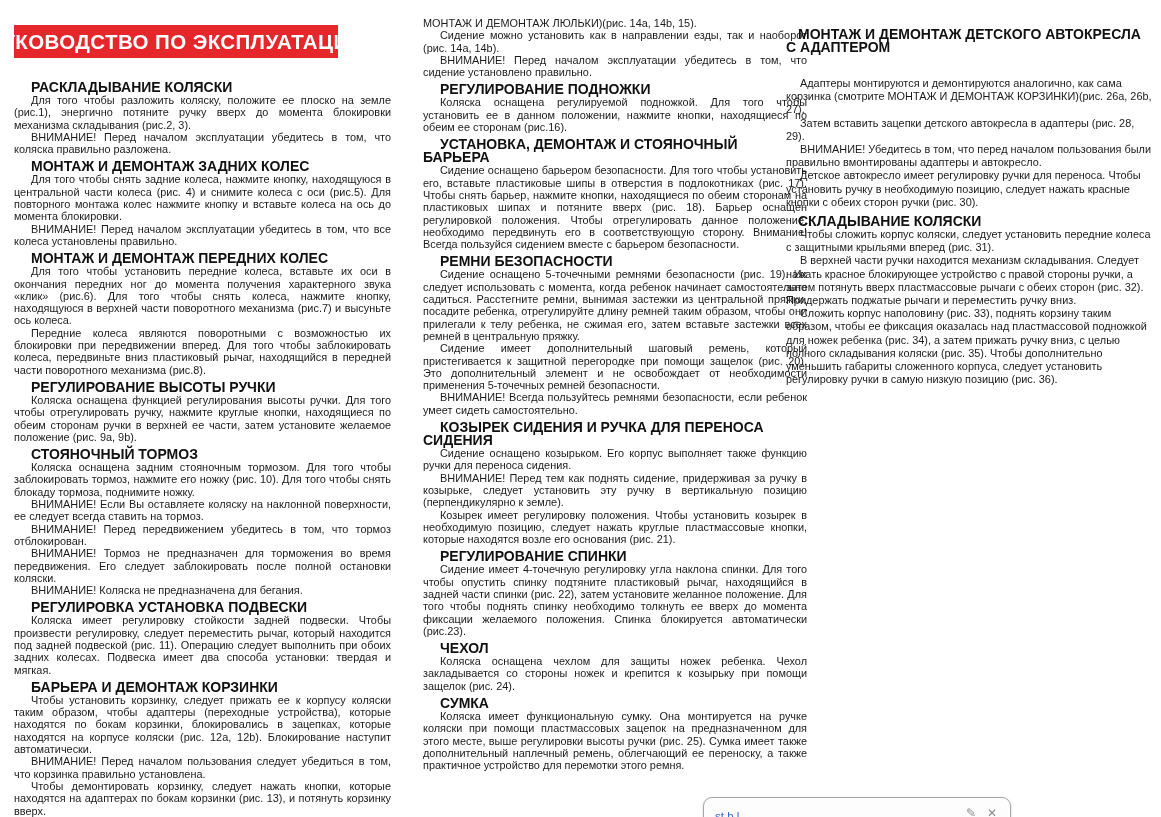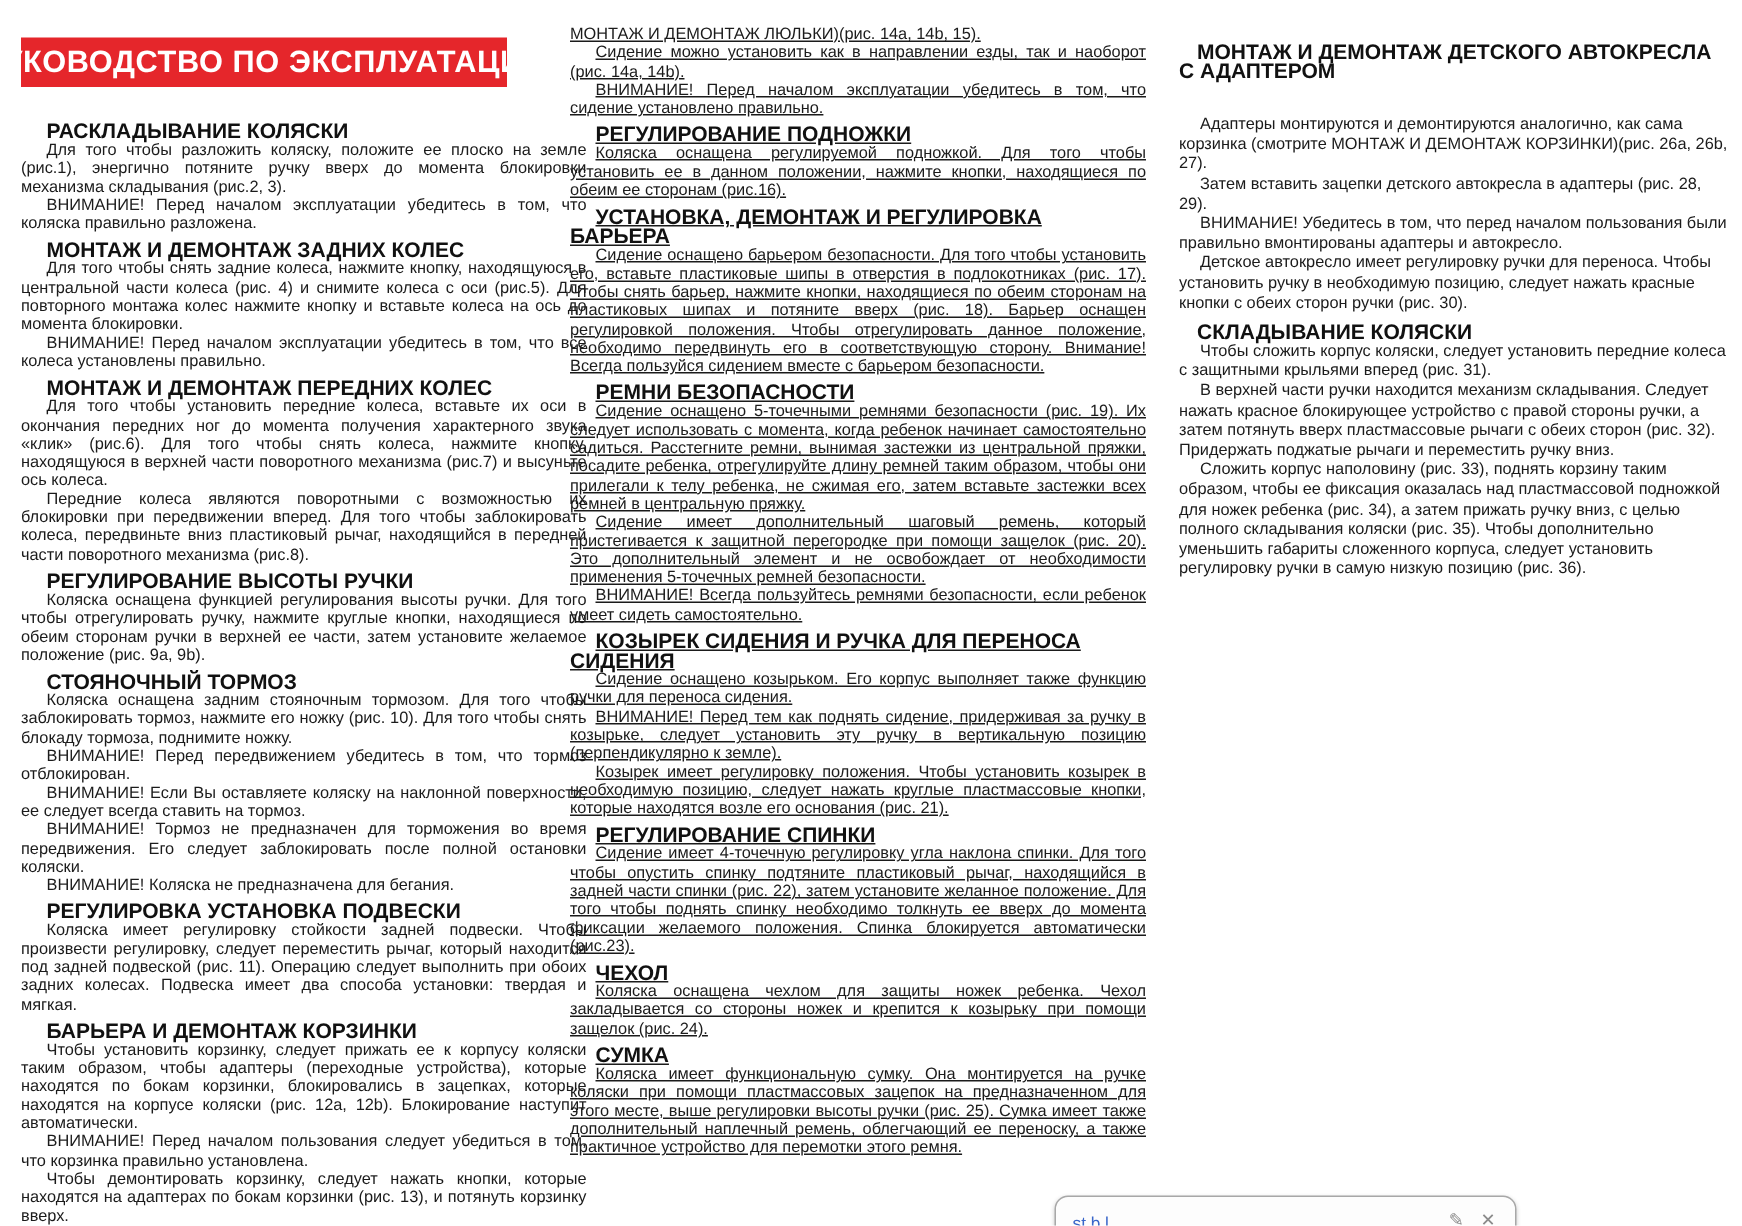--- a/index.html
+++ b/index.html
@@ -8,21 +8,21 @@
     background:#ffffff;color:#1b1b1b;
     font-family:"Liberation Sans", sans-serif;
   }
   .banner{
     position:absolute;left:14px;top:25px;width:324px;height:33px;
     background:#e5262b;display:flex;align-items:center;justify-content:center;
   }
   .banner span{color:#ffffff;font-weight:700;font-size:20.5px;letter-spacing:.4px;white-space:nowrap;}
   .col{position:absolute;}
   #col-left{left:14px;top:76px;width:377px;}
-  #col-middle{left:380px;top:17px;width:384px;text-decoration:underline;}
+  #col-middle{left:423px;top:17px;width:384px;}
   #col-right{left:786px;top:22px;width:368px;}
   .col p{
     margin:0;font-size:10.9px;line-height:12.3px;
     text-align:justify;text-indent:17px;
   }
   .col h2{
     margin:5px 0 0 0;font-size:14px;line-height:13px;font-weight:700;
     text-indent:17px;color:#111;
   }
   #col-middle p.noindent{text-indent:0;}
@@ -60,40 +60,40 @@
     <h2>МОНТАЖ И ДЕМОНТАЖ ЗАДНИХ КОЛЕС</h2>
     <p>Для того чтобы снять задние колеса, нажмите кнопку, находящуюся в центральной части колеса (рис. 4) и снимите колеса с оси (рис.5). Для повторного монтажа колес нажмите кнопку и вставьте колеса на ось до момента блокировки.</p>
     <p>ВНИМАНИЕ! Перед началом эксплуатации убедитесь в том, что все колеса установлены правильно.</p>
     <h2>МОНТАЖ И ДЕМОНТАЖ ПЕРЕДНИХ КОЛЕС</h2>
     <p>Для того чтобы установить передние колеса, вставьте их оси в окончания передних ног до момента получения характерного звука «клик» (рис.6). Для того чтобы снять колеса, нажмите кнопку, находящуюся в верхней части поворотного механизма (рис.7) и высуньте ось колеса.</p>
     <p>Передние колеса являются поворотными с возможностью их блокировки при передвижении вперед. Для того чтобы заблокировать колеса, передвиньте вниз пластиковый рычаг, находящийся в передней части поворотного механизма (рис.8).</p>
     <h2>РЕГУЛИРОВАНИЕ ВЫСОТЫ РУЧКИ</h2>
     <p>Коляска оснащена функцией регулирования высоты ручки. Для того чтобы отрегулировать ручку, нажмите круглые кнопки, находящиеся по обеим сторонам ручки в верхней ее части, затем установите желаемое положение (рис. 9a, 9b).</p>
     <h2>СТОЯНОЧНЫЙ ТОРМОЗ</h2>
     <p>Коляска оснащена задним стояночным тормозом. Для того чтобы заблокировать тормоз, нажмите его ножку (рис. 10). Для того чтобы снять блокаду тормоза, поднимите ножку.</p>
+    <p>ВНИМАНИЕ! Если Вы оставляете коляску на наклонной поверхности, ее следует всегда ставить на тормоз.</p>
     <p>ВНИМАНИЕ! Перед передвижением убедитесь в том, что тормоз отблокирован.</p>
-    <p>ВНИМАНИЕ! Если Вы оставляете коляску на наклонной поверхности, ее следует всегда ставить на тормоз.</p>
     <p>ВНИМАНИЕ! Тормоз не предназначен для торможения во время передвижения. Его следует заблокировать после полной остановки коляски.</p>
     <p>ВНИМАНИЕ! Коляска не предназначена для бегания.</p>
     <h2>РЕГУЛИРОВКА УСТАНОВКА ПОДВЕСКИ</h2>
     <p>Коляска имеет регулировку стойкости задней подвески. Чтобы произвести регулировку, следует переместить рычаг, который находится под задней подвеской (рис. 11). Операцию следует выполнить при обоих задних колесах. Подвеска имеет два способа установки: твердая и мягкая.</p>
     <h2>БАРЬЕРА И ДЕМОНТАЖ КОРЗИНКИ</h2>
     <p>Чтобы установить корзинку, следует прижать ее к корпусу коляски таким образом, чтобы адаптеры (переходные устройства), которые находятся по бокам корзинки, блокировались в зацепках, которые находятся на корпусе коляски (рис. 12a, 12b). Блокирование наступит автоматически.</p>
     <p>ВНИМАНИЕ! Перед началом пользования следует убедиться в том, что корзинка правильно установлена.</p>
     <p>Чтобы демонтировать корзинку, следует нажать кнопки, которые находятся на адаптерах по бокам корзинки (рис. 13), и потянуть корзинку вверх.</p>
 
   </div>
 
   <div class="col" id="col-middle">
     <p class="noindent">МОНТАЖ И ДЕМОНТАЖ ЛЮЛЬКИ)(рис. 14a, 14b, 15).</p>
     <p>Сидение можно установить как в направлении езды, так и наоборот (рис. 14a, 14b).</p>
     <p>ВНИМАНИЕ! Перед началом эксплуатации убедитесь в том, что сидение установлено правильно.</p>
     <h2>РЕГУЛИРОВАНИЕ ПОДНОЖКИ</h2>
     <p>Коляска оснащена регулируемой подножкой. Для того чтобы установить ее в данном положении, нажмите кнопки, находящиеся по обеим ее сторонам (рис.16).</p>
-    <h2>УСТАНОВКА, ДЕМОНТАЖ И РЕГУЛИРОВКА БАРЬЕРА</h2>
+    <h2>УСТАНОВКА, ДЕМОНТАЖ И СТОЯНОЧНЫЙ БАРЬЕРА</h2>
     <p>Сидение оснащено барьером безопасности. Для того чтобы установить его, вставьте пластиковые шипы в отверстия в подлокотниках (рис. 17). Чтобы снять барьер, нажмите кнопки, находящиеся по обеим сторонам на пластиковых шипах и потяните вверх (рис. 18). Барьер оснащен регулировкой положения. Чтобы отрегулировать данное положение, необходимо передвинуть его в соответствующую сторону. Внимание! Всегда пользуйся сидением вместе с барьером безопасности.</p>
     <h2>РЕМНИ БЕЗОПАСНОСТИ</h2>
     <p>Сидение оснащено 5-точечными ремнями безопасности (рис. 19). Их следует использовать с момента, когда ребенок начинает самостоятельно садиться. Расстегните ремни, вынимая застежки из центральной пряжки, посадите ребенка, отрегулируйте длину ремней таким образом, чтобы они прилегали к телу ребенка, не сжимая его, затем вставьте застежки всех ремней в центральную пряжку.</p>
     <p>Сидение имеет дополнительный шаговый ремень, который пристегивается к защитной перегородке при помощи защелок (рис. 20). Это дополнительный элемент и не освобождает от необходимости применения 5-точечных ремней безопасности.</p>
     <p>ВНИМАНИЕ! Всегда пользуйтесь ремнями безопасности, если ребенок умеет сидеть самостоятельно.</p>
     <h2>КОЗЫРЕК СИДЕНИЯ И РУЧКА ДЛЯ ПЕРЕНОСА СИДЕНИЯ</h2>
     <p>Сидение оснащено козырьком. Его корпус выполняет также функцию ручки для переноса сидения.</p>
     <p>ВНИМАНИЕ! Перед тем как поднять сидение, придерживая за ручку в козырьке, следует установить эту ручку в вертикальную позицию (перпендикулярно к земле).</p>
     <p>Козырек имеет регулировку положения. Чтобы установить козырек в необходимую позицию, следует нажать круглые пластмассовые кнопки, которые находятся возле его основания (рис. 21).</p>
     <h2>РЕГУЛИРОВАНИЕ СПИНКИ</h2>

